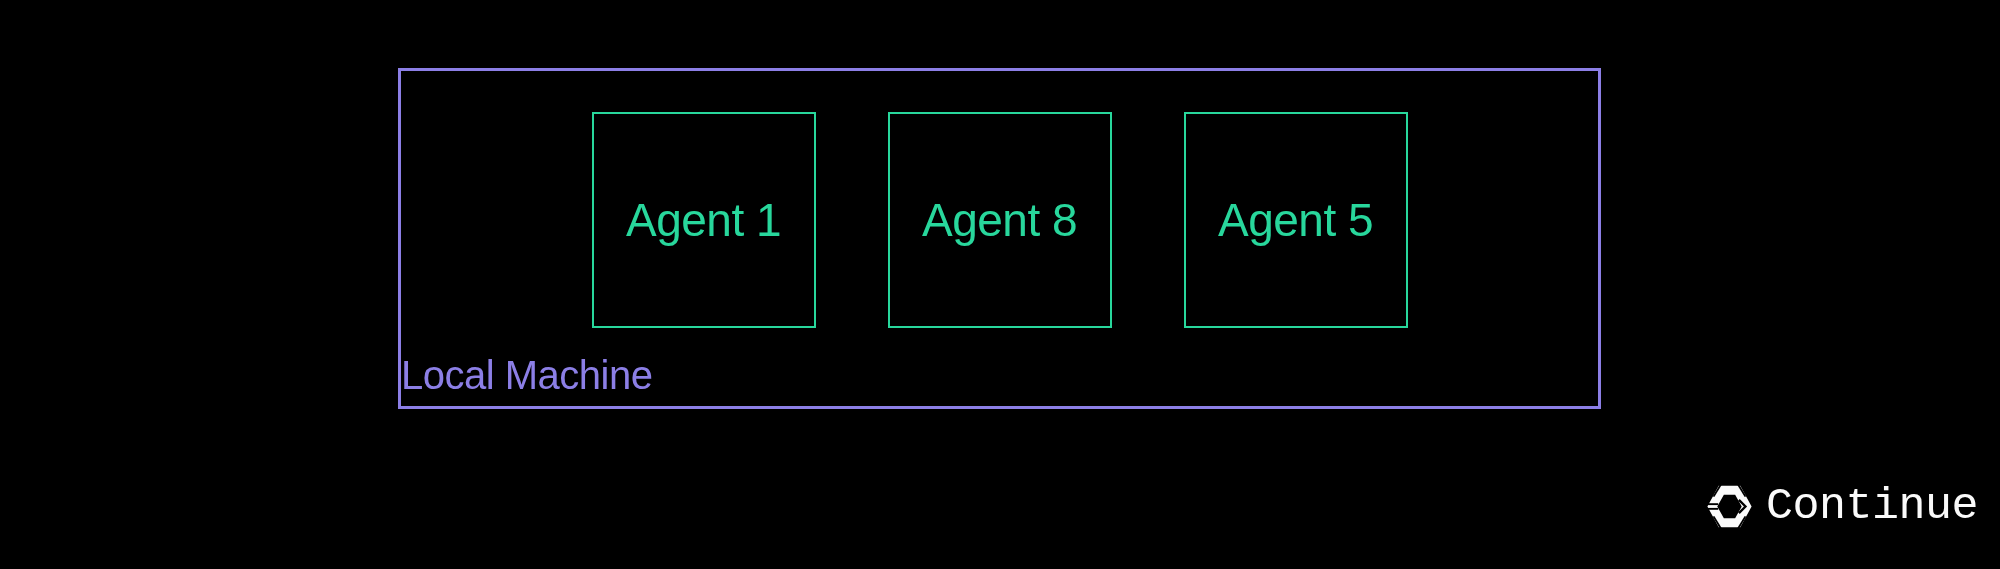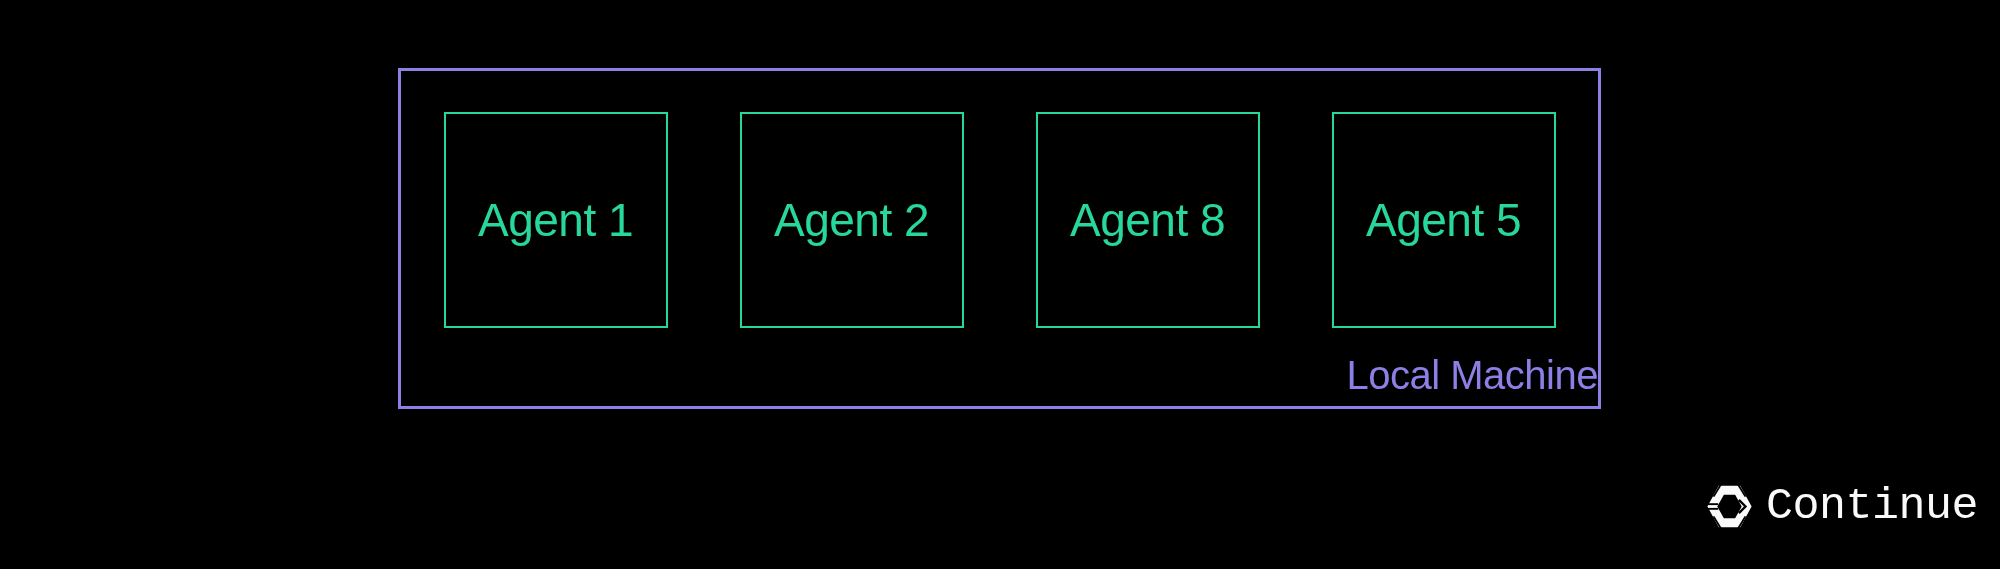--- a/index.html
+++ b/index.html
@@ -45,21 +45,21 @@
   }
   .agent-label {
     color: var(--agent-green);
     font-size: 46px;
     font-weight: 500;
     letter-spacing: -0.5px;
     white-space: nowrap;
   }
   .machine-label {
     margin-top: 25px;
-    text-align: right;
+    text-align: left;
     color: var(--machine-purple);
     font-size: 40px;
     font-weight: 500;
     letter-spacing: -0.5px;
   }
   .brand {
     position: absolute;
     left: 1706px;
     top: 483px;
     display: flex;
@@ -86,23 +86,20 @@
 <body>
 
 <div class="canvas">
 
   <div class="machine-box">
     <div class="agents-row">
       <div class="agent-box">
         <span class="agent-label">Agent 1</span>
       </div>
       <div class="agent-box">
-        <span class="agent-label">Agent 2</span>
-      </div>
-      <div class="agent-box">
         <span class="agent-label">Agent 8</span>
       </div>
       <div class="agent-box">
         <span class="agent-label">Agent 5</span>
       </div>
     </div>
     <div class="machine-label">Local Machine</div>
   </div>
 
   <div class="brand">

